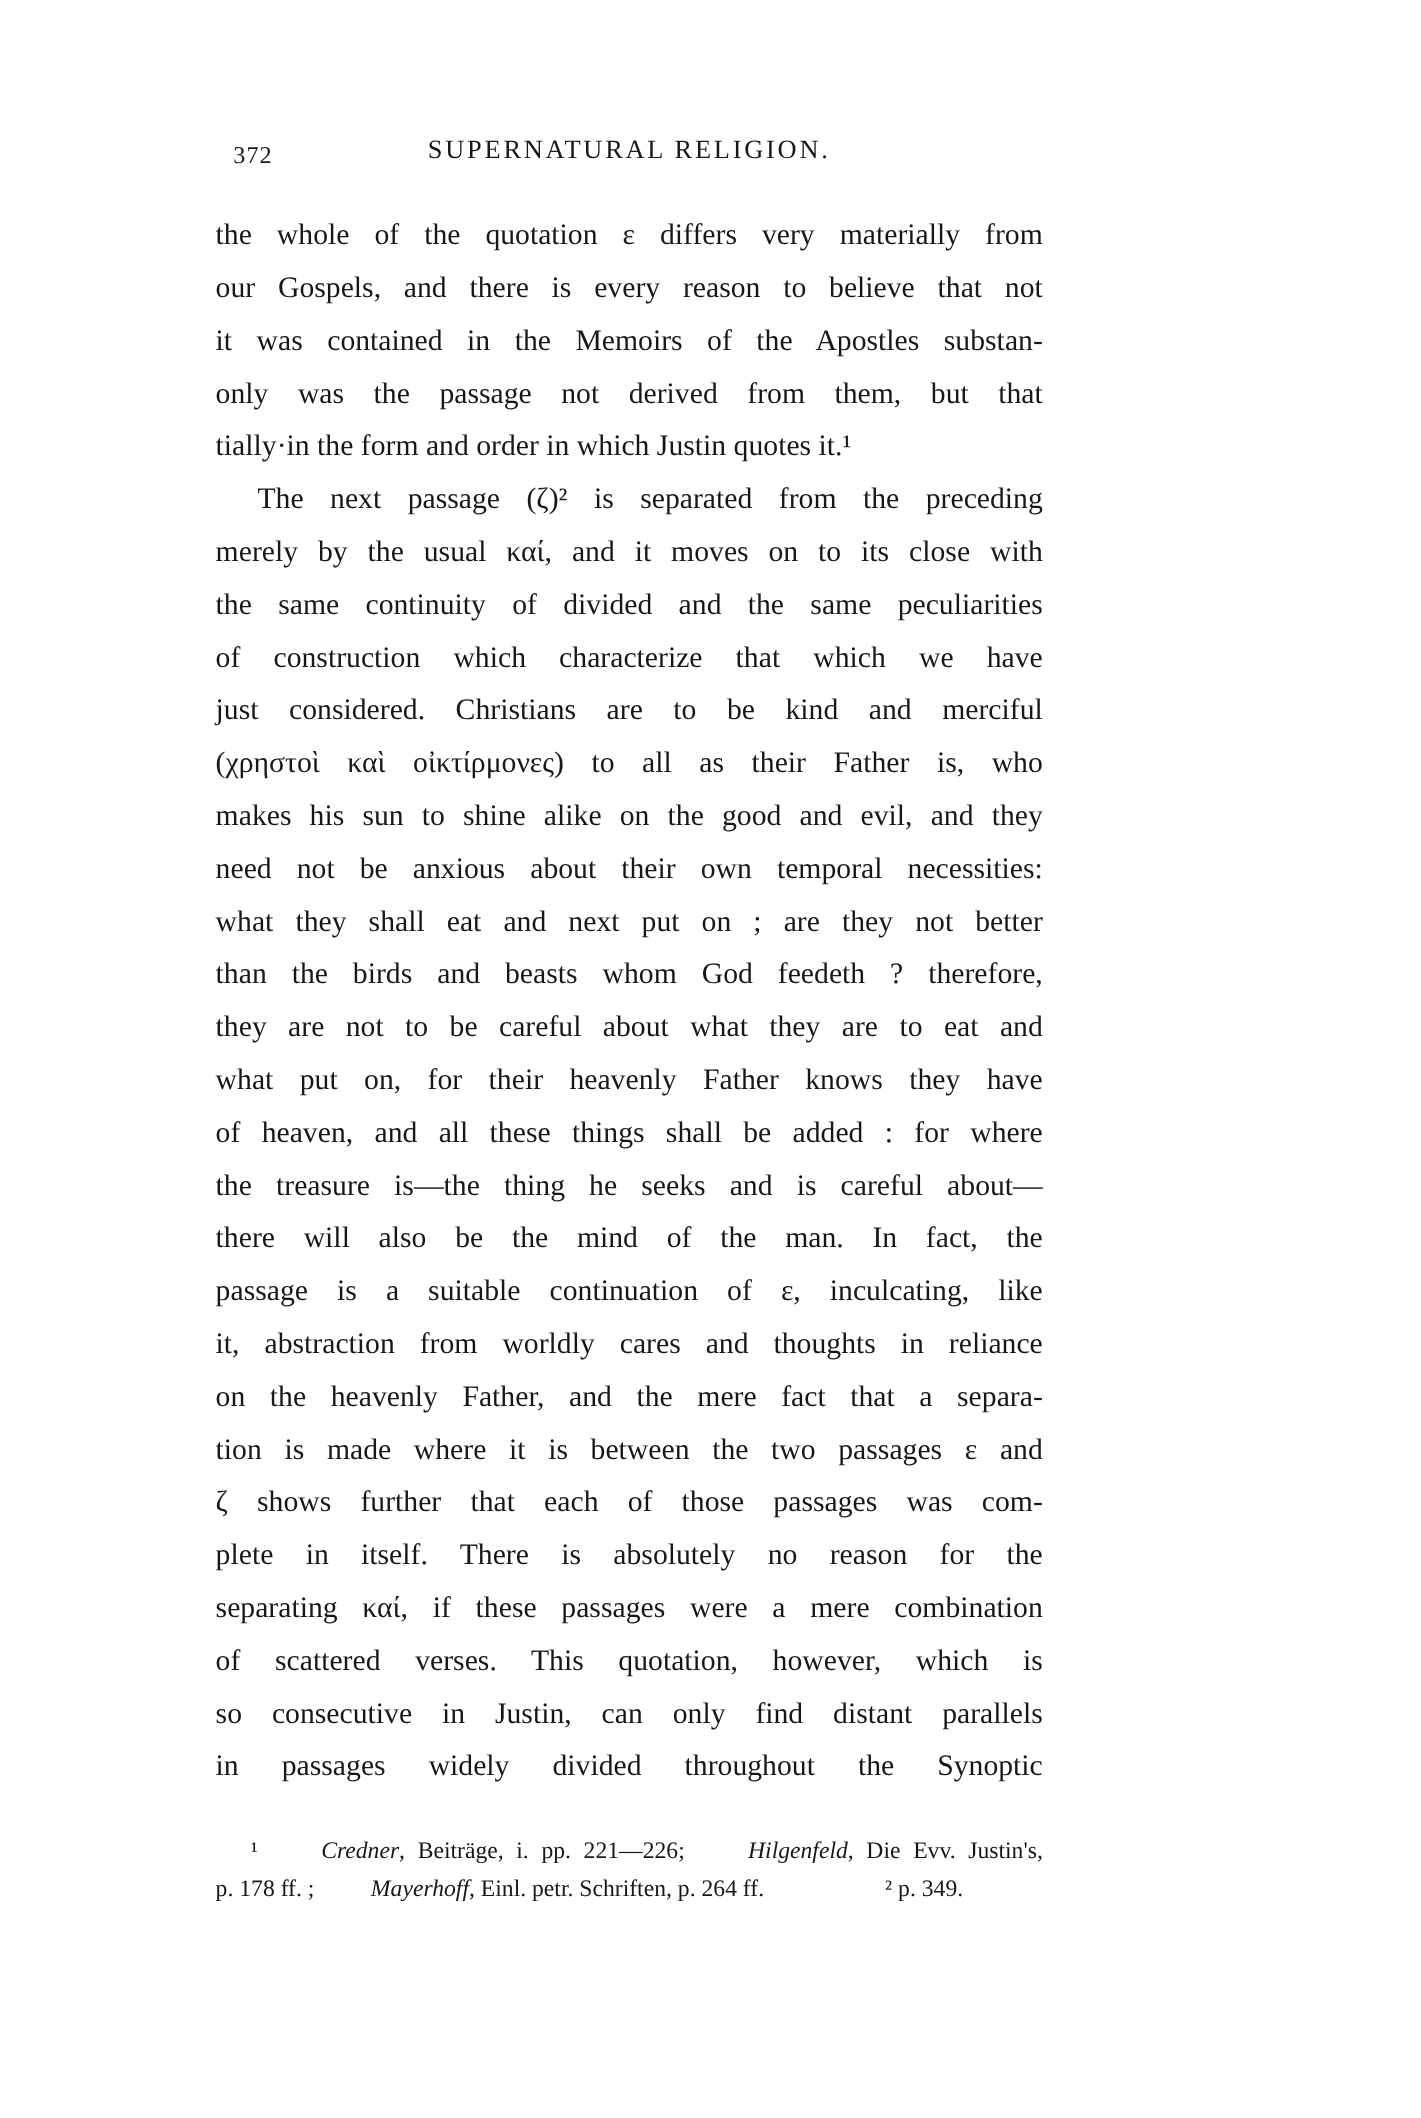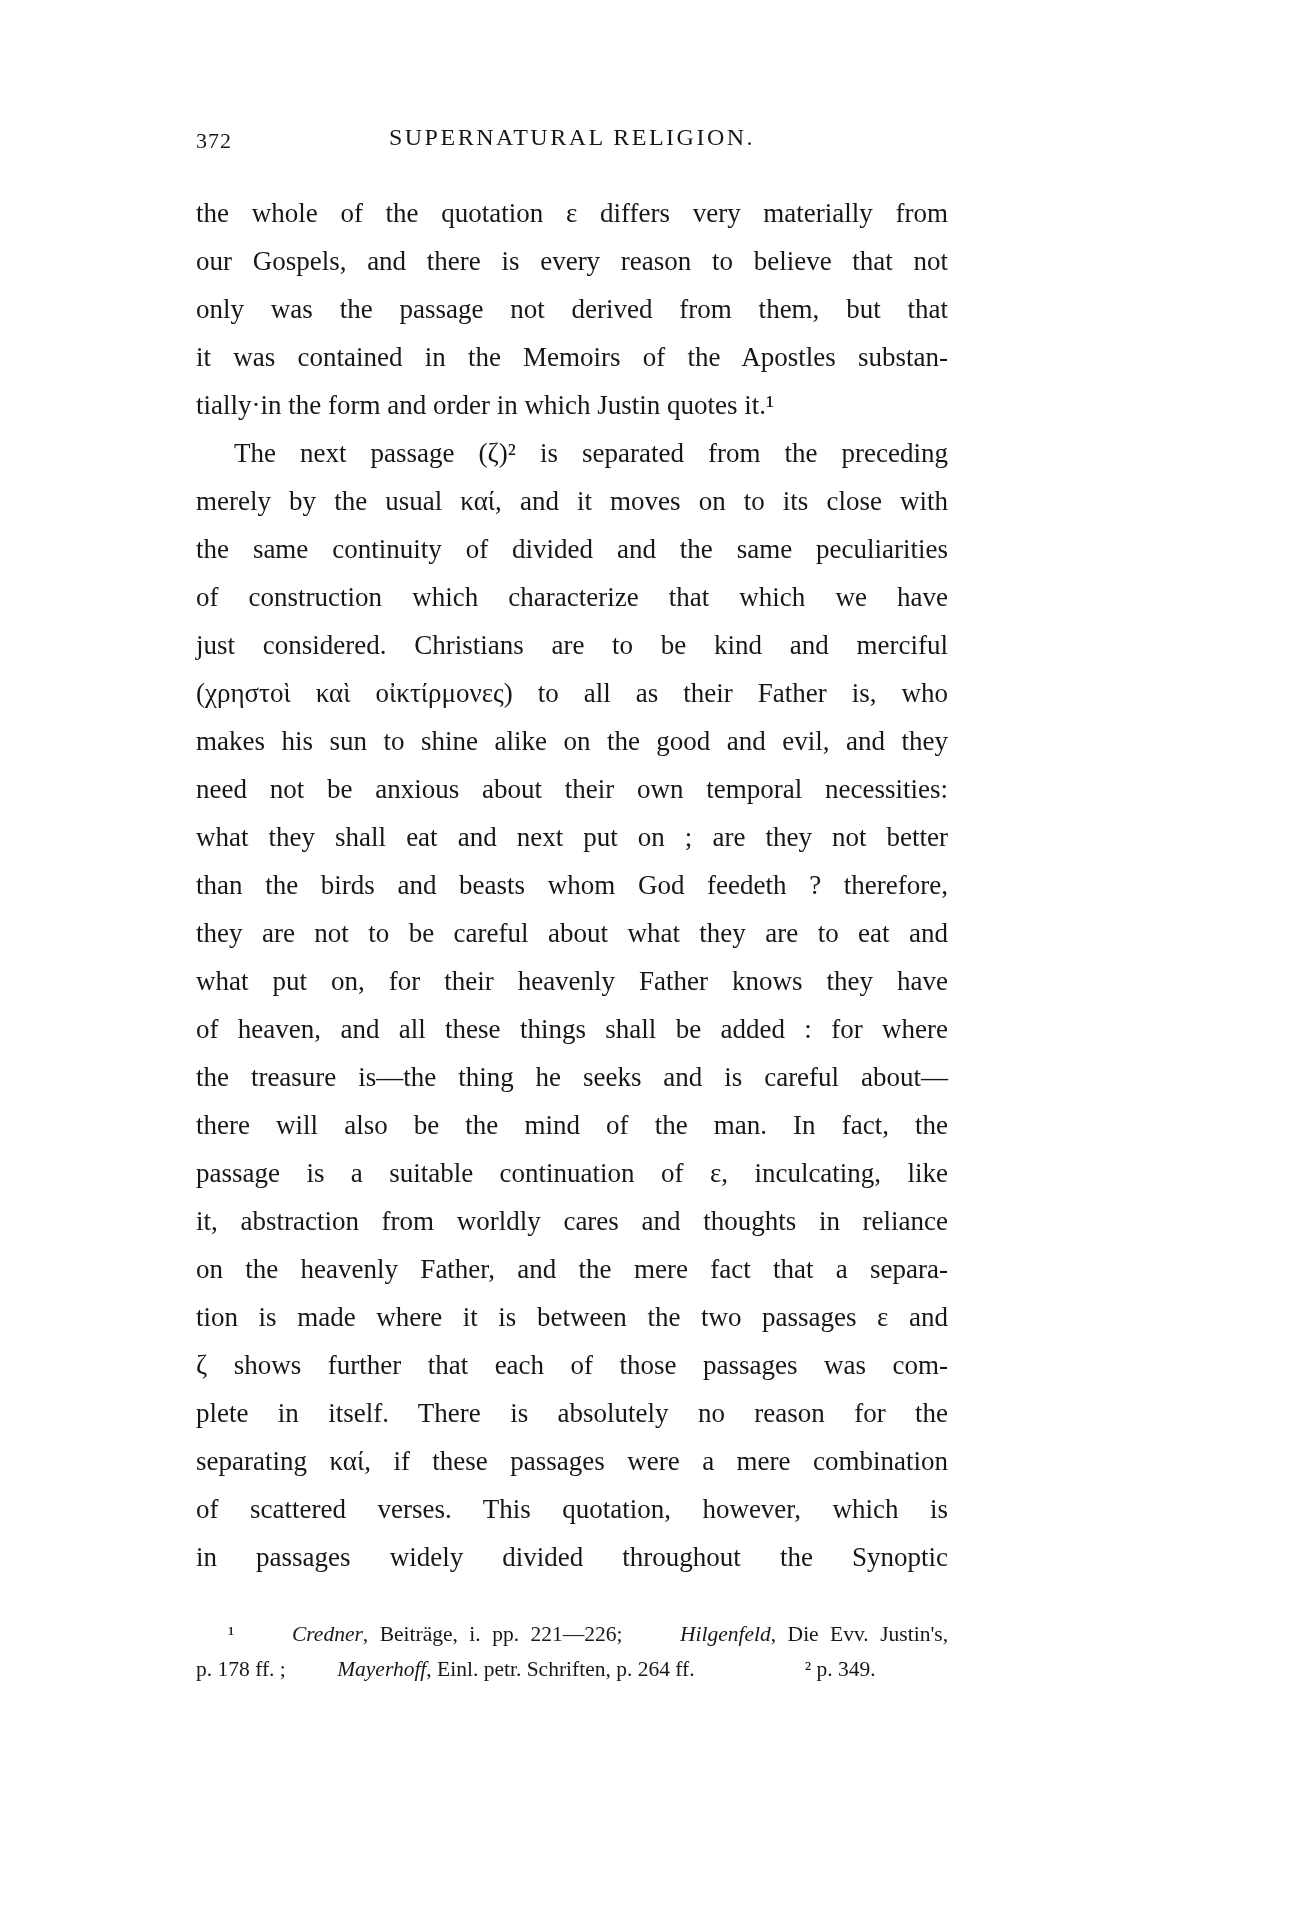--- a/index.html
+++ b/index.html
@@ -18,21 +18,21 @@
     left: 196px;
     top: 124px;
     width: 752px;
   }
   .page-header {
     position: relative;
     height: 32px;
   }
   .page-number {
     position: absolute;
-    left: 0;
+    left: 16px;
     top: 4px;
     font-size: 22px;
     letter-spacing: 1px;
   }
   .running-title {
     text-align: center;
     font-size: 24px;
     letter-spacing: 2.5px;
   }
   .body-text {
@@ -68,22 +68,22 @@
 
     <div class="page-header">
       <span class="page-number">372</span>
       <div class="running-title">SUPERNATURAL RELIGION.</div>
     </div>
 
     <div class="body-text">
         <div class="paragraph">
           <div class="line">the whole of the quotation ε differs very materially from</div>
           <div class="line">our Gospels, and there is every reason to believe that not</div>
+          <div class="line">it was contained in the Memoirs of the Apostles substan-</div>
           <div class="line">only was the passage not derived from them, but that</div>
-          <div class="line">it was contained in the Memoirs of the Apostles substan-</div>
           <div class="line no-justify">tially·in the form and order in which Justin quotes it.¹</div>
         </div>
         <div class="paragraph">
           <div class="line indent">The next passage (ζ)² is separated from the preceding</div>
           <div class="line">merely by the usual καί, and it moves on to its close with</div>
           <div class="line">the same continuity of divided and the same peculiarities</div>
           <div class="line">of construction which characterize that which we have</div>
           <div class="line">just considered. Christians are to be kind and merciful</div>
           <div class="line">(χρηστοὶ καὶ οἰκτίρμονες) to all as their Father is, who</div>
           <div class="line">makes his sun to shine alike on the good and evil, and they</div>
@@ -96,20 +96,21 @@
           <div class="line">the treasure is—the thing he seeks and is careful about—</div>
           <div class="line">there will also be the mind of the man.  In fact, the</div>
           <div class="line">passage is a suitable continuation of ε, inculcating, like</div>
           <div class="line">it, abstraction from worldly cares and thoughts in reliance</div>
           <div class="line">on the heavenly Father, and the mere fact that a separa-</div>
           <div class="line">tion is made where it is between the two passages ε and</div>
           <div class="line">ζ shows further that each of those passages was com-</div>
           <div class="line">plete in itself.  There is absolutely no reason for the</div>
           <div class="line">separating καί, if these passages were a mere combination</div>
           <div class="line">of scattered verses.  This quotation, however, which is</div>
+          <div class="line">so consecutive in Justin, can only find distant parallels</div>
           <div class="line">in passages widely divided throughout the Synoptic</div>
         </div>
       </div>
 
     <div class="footnotes">
         <div class="fn-line fn-first"><span>¹ </span><span class="ital">Credner</span><span>, Beiträge, i. pp. 221—226; </span><span class="ital">Hilgenfeld</span><span>, Die Evv. Justin's,</span></div>
         <div class="fn-line"><span>p. 178 ff. ; </span><span class="ital">Mayerhoff</span><span>, Einl. petr. Schriften, p. 264 ff.</span><span class="gap">² p. 349.</span></div>
       </div>
 
   </div>

